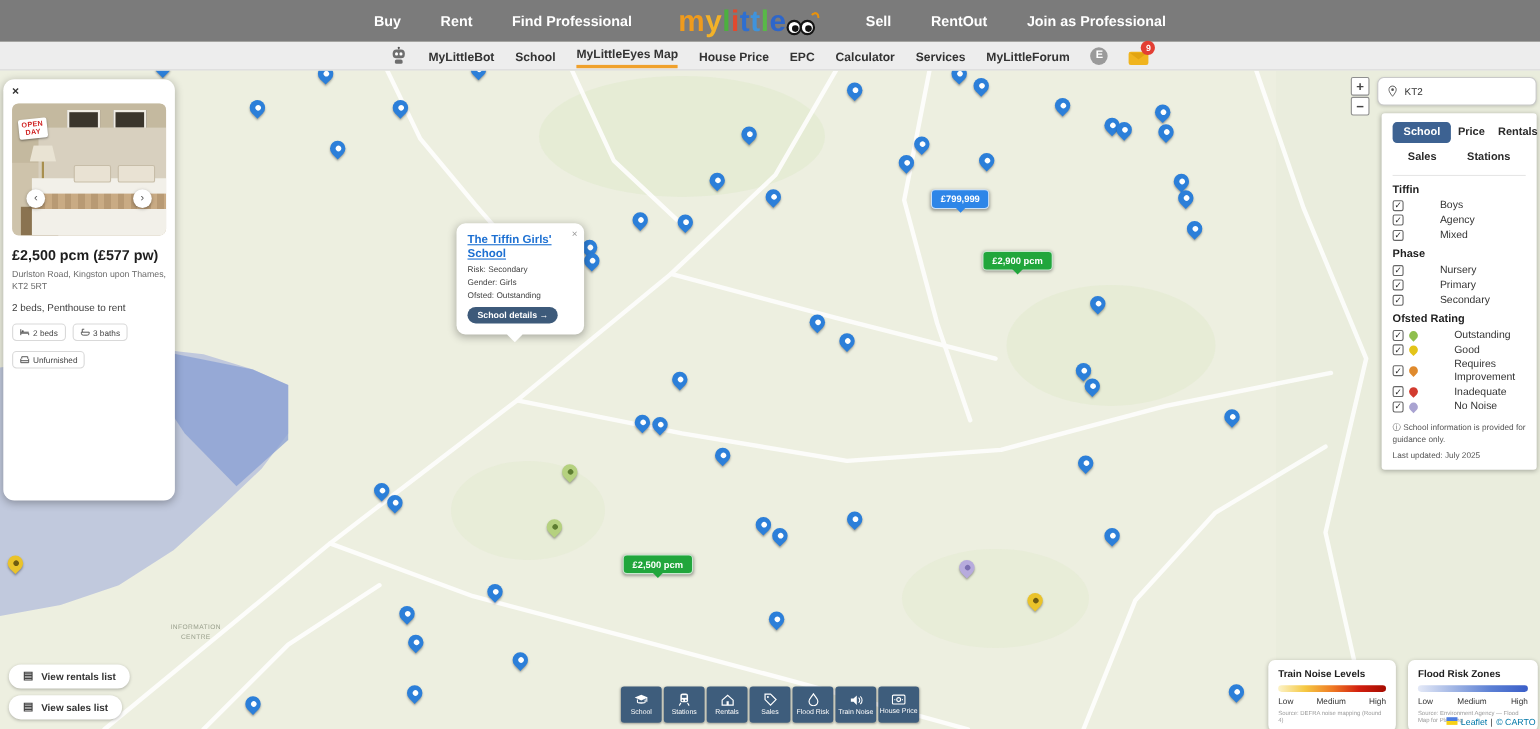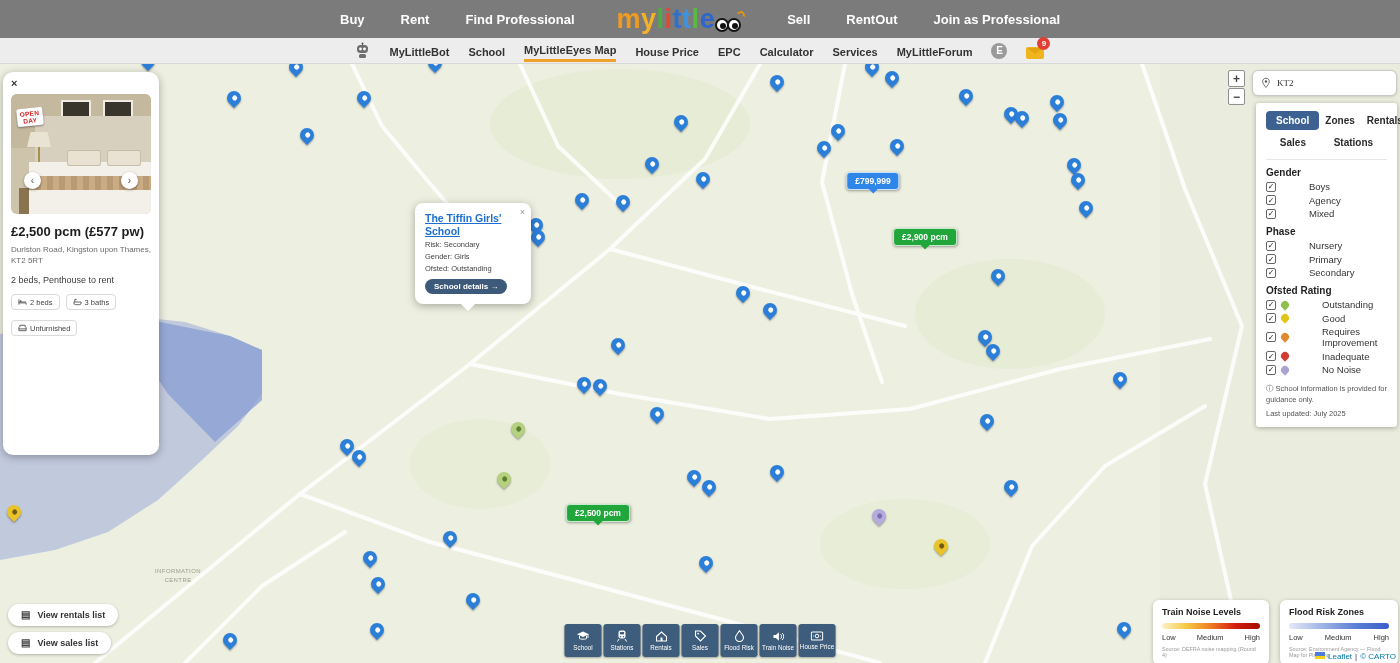--- a/index.html
+++ b/index.html
@@ -68,21 +68,21 @@
   .card-summary{margin:9px 8px 0;font-size:9px;color:#3c3c3c;}
   .badges{margin:9px 8px 0;display:flex;gap:6px;}
   .chip{border:1px solid #d9d9d9;border-radius:4px;padding:2.5px 6px;font-size:7.5px;color:#444;display:inline-flex;align-items:center;gap:3px;background:#fff;}
   .furnish-row{margin:8px 8px 0;}
   .card-desc{margin:10px 8px 0;font-size:8px;color:#555;line-height:1.45;}
 
   
   .zoom-ctl{position:absolute;left:1228px;top:6px;z-index:9;display:flex;flex-direction:column;gap:1px;}
   .zoom-btn{width:17px;height:17px;background:#fff;border:1px solid #8f8f8f;border-radius:2px;font-size:12px;font-weight:700;color:#444;display:flex;align-items:center;justify-content:center;cursor:pointer;line-height:1;}
   .search-box{position:absolute;left:1252px;top:6px;width:145px;height:26px;background:#fff;border:1px solid #c9c9c9;border-radius:6px;display:flex;align-items:center;gap:7px;padding:0 9px;z-index:9;box-shadow:0 1px 3px rgba(0,0,0,.15);}
-  .search-box input{border:none;outline:none;font-size:9px;color:#333;width:100%;font-family:Liberation Serif, serif;}
+  .search-box input{border:none;outline:none;font-size:9px;color:#333;width:100%;font-family:Liberation Sans, sans-serif;}
 
   .filter-panel{position:absolute;left:1256px;top:39px;width:141px;background:#fff;border-radius:3px;box-shadow:0 1px 5px rgba(0,0,0,.3);padding:8px 10px 9px;z-index:9;}
   .tabs{display:flex;flex-wrap:wrap;border-bottom:1px solid #e6e6e6;padding-bottom:7px;}
   .tab{font-size:10px;font-weight:700;color:#2b2b2b;padding:4px 6px;cursor:pointer;}
   .tab.active{background:#3d6292;color:#fff;border-radius:4px;padding:4px 10px;}
   .tabs-row1{display:flex;justify-content:space-between;width:100%;align-items:center;}
   .tabs-row2{display:flex;justify-content:space-around;width:100%;margin-top:3px;}
   .grp-title{font-size:10px;font-weight:700;color:#1f1f1f;margin:7px 0 3px;}
   .f-row{display:flex;align-items:center;gap:5px;margin:2.5px 0;}
   .cb{width:10px;height:10px;border:1px solid #666;border-radius:2px;background:#fff;display:inline-flex;align-items:center;justify-content:center;font-size:8px;color:#222;flex:none;cursor:pointer;}
@@ -445,30 +445,30 @@
       <path d="M5 0.5 C7.5 0.5 9.2 2.3 9.2 4.6 C9.2 7.4 5 12.2 5 12.2 C5 12.2 0.8 7.4 0.8 4.6 C0.8 2.3 2.5 0.5 5 0.5 Z" fill="none" stroke="#555" stroke-width="1.1"></path>
       <circle cx="5" cy="4.6" r="1.5" fill="#555"></circle>
     </svg>
     <input type="text" value="KT2" style="">
   </div>
 
   <div class="filter-panel">
     <div class="tabs">
       <div class="tabs-row1">
         <span class="tab active">School</span>
-        <span class="tab">Zones</span>
+        <span class="tab">Price</span>
         <span class="tab">Rentals</span>
       </div>
       <div class="tabs-row2">
         <span class="tab">Sales</span>
         <span class="tab">Stations</span>
       </div>
     </div>
 
-    <div class="grp-title">Gender</div>
+    <div class="grp-title">Tiffin</div>
     <div class="f-row">
         <span class="cb"></span>
         <span class="f-label">Boys</span>
       </div>
     <div class="f-row">
         <span class="cb"></span>
         <span class="f-label">Agency</span>
       </div>
     <div class="f-row">
         <span class="cb"></span>

